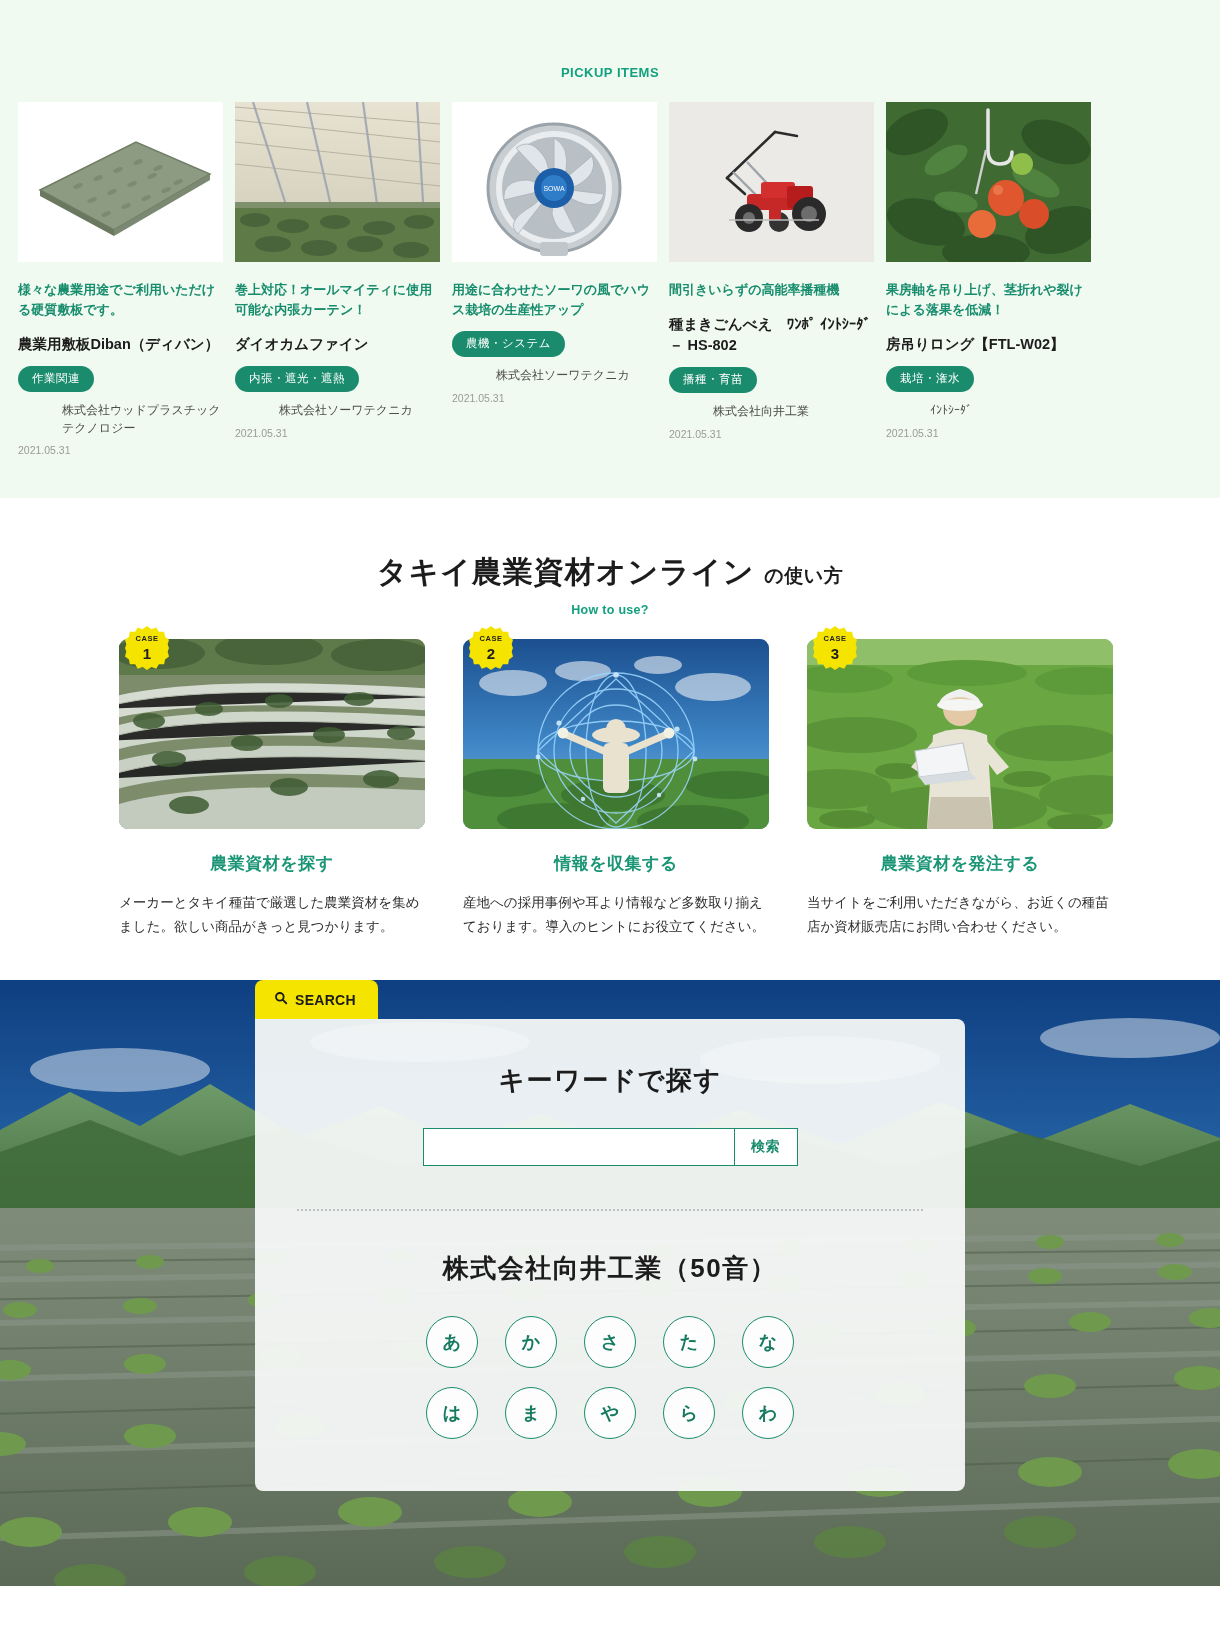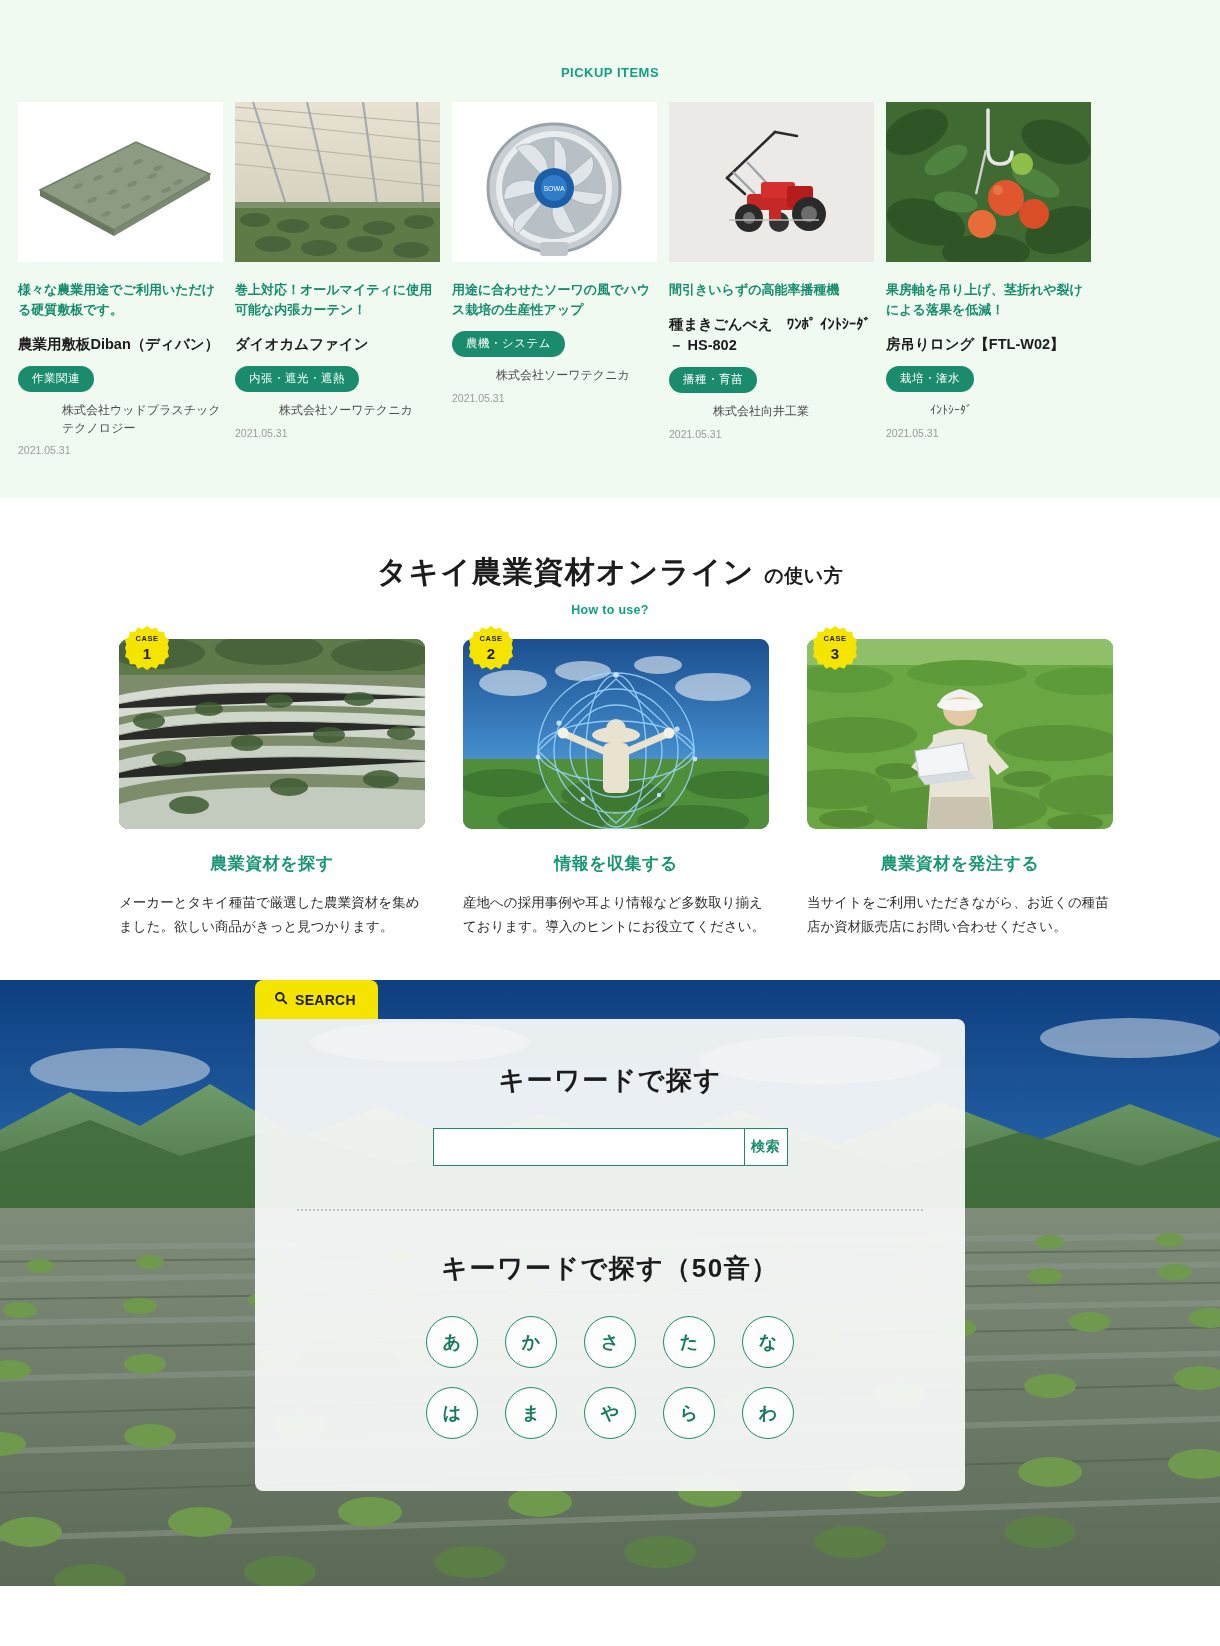--- a/index.html
+++ b/index.html
@@ -216,21 +216,21 @@
     height:38px;
     border:1.5px solid #1a8c6d;
     border-right:none;
     background:#fff;
     outline:none;
     font-size:14px;
     padding:0 10px;
     font-family:inherit;
   }
   .kw-btn {
-    width:44px;
+    width:64px;
     height:38px;
     background:#fff;
     border:1.5px solid #1a8c6d;
     color:#1a8c6d;
     font-size:14px;
     font-weight:bold;
     cursor:pointer;
     font-family:inherit;
     letter-spacing:0.5px;
   }
@@ -743,21 +743,21 @@
 
     <div class="search-panel">
       <h3 class="kw-title">キーワードで探す</h3>
       <div class="kw-row">
         <input class="kw-input" type="text" placeholder="" style="">
         <button class="kw-btn">検索</button>
       </div>
 
       <div class="divider"></div>
 
-      <h3 class="mk-title">キーワードで探す（50音）</h3>
+      <h3 class="mk-title">株式会社向井工業（50音）</h3>
 
       <div class="kana-grid">
         <div class="kana-row">
           <button class="kana-btn">あ</button>
           <button class="kana-btn">か</button>
           <button class="kana-btn">さ</button>
           <button class="kana-btn">た</button>
           <button class="kana-btn">な</button>
         </div>
         <div class="kana-row">

